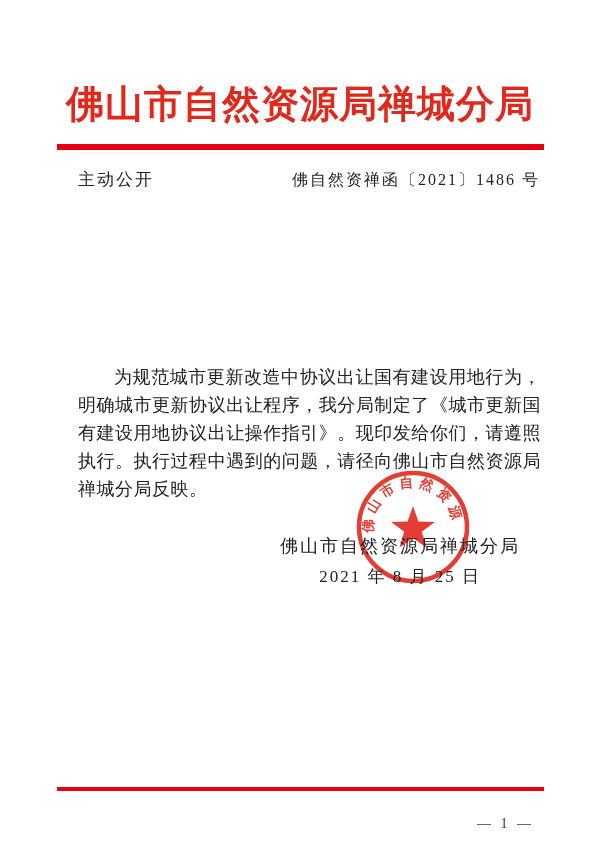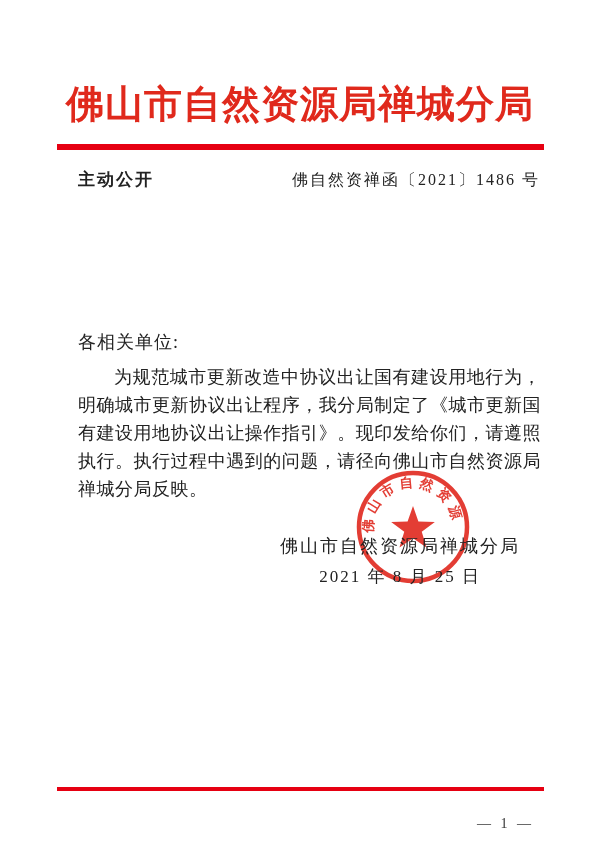--- a/index.html
+++ b/index.html
@@ -43,21 +43,21 @@
   .meta-row {
     position: absolute;
     top: 160px;
     left: 78px;
     width: 462px;
     display: flex;
     justify-content: space-between;
     align-items: baseline;
   }
   .publicity {
-    font-weight: bold;
+    font-weight: normal;
     font-size: 17px;
     letter-spacing: 2px;
     color: #222;
   }
   .doc-number {
     font-size: 16px;
     letter-spacing: 2px;
     color: #222;
   }
   
@@ -153,21 +153,20 @@
   <div class="masthead">佛山市自然资源局禅城分局</div>
 
   <div class="rule-top"></div>
 
   <div class="meta-row">
     <span class="publicity">主动公开</span>
     <span class="doc-number">佛自然资禅函〔2021〕1486 号</span>
   </div>
 
 
-  <div class="salutation">各相关单位:</div>
 
   <div class="body-paragraph">为规范城市更新改造中协议出让国有建设用地行为，明确城市更新协议出让程序，我分局制定了《城市更新国有建设用地协议出让操作指引》。现印发给你们，请遵照执行。执行过程中遇到的问题，请径向佛山市自然资源局禅城分局反映。</div>
 
   <div class="seal">
     <svg width="116" height="116" viewBox="0 0 116 116" xmlns="http://www.w3.org/2000/svg">
       <circle cx="58" cy="58" r="54" fill="none" stroke="#e0281e" stroke-width="4.5"></circle>
       <polygon fill="#e0281e" points="58,37 63.41,52.56 79.87,52.89 66.75,62.84 71.52,78.61 58,69.2 44.48,78.61 49.25,62.84 36.13,52.89 52.59,52.56"></polygon>
       <defs>
         <path id="sealTextArc" d="M 18.6 64.9 A 40 40 0 1 1 97.4 64.9" fill="none"></path>
       </defs>

